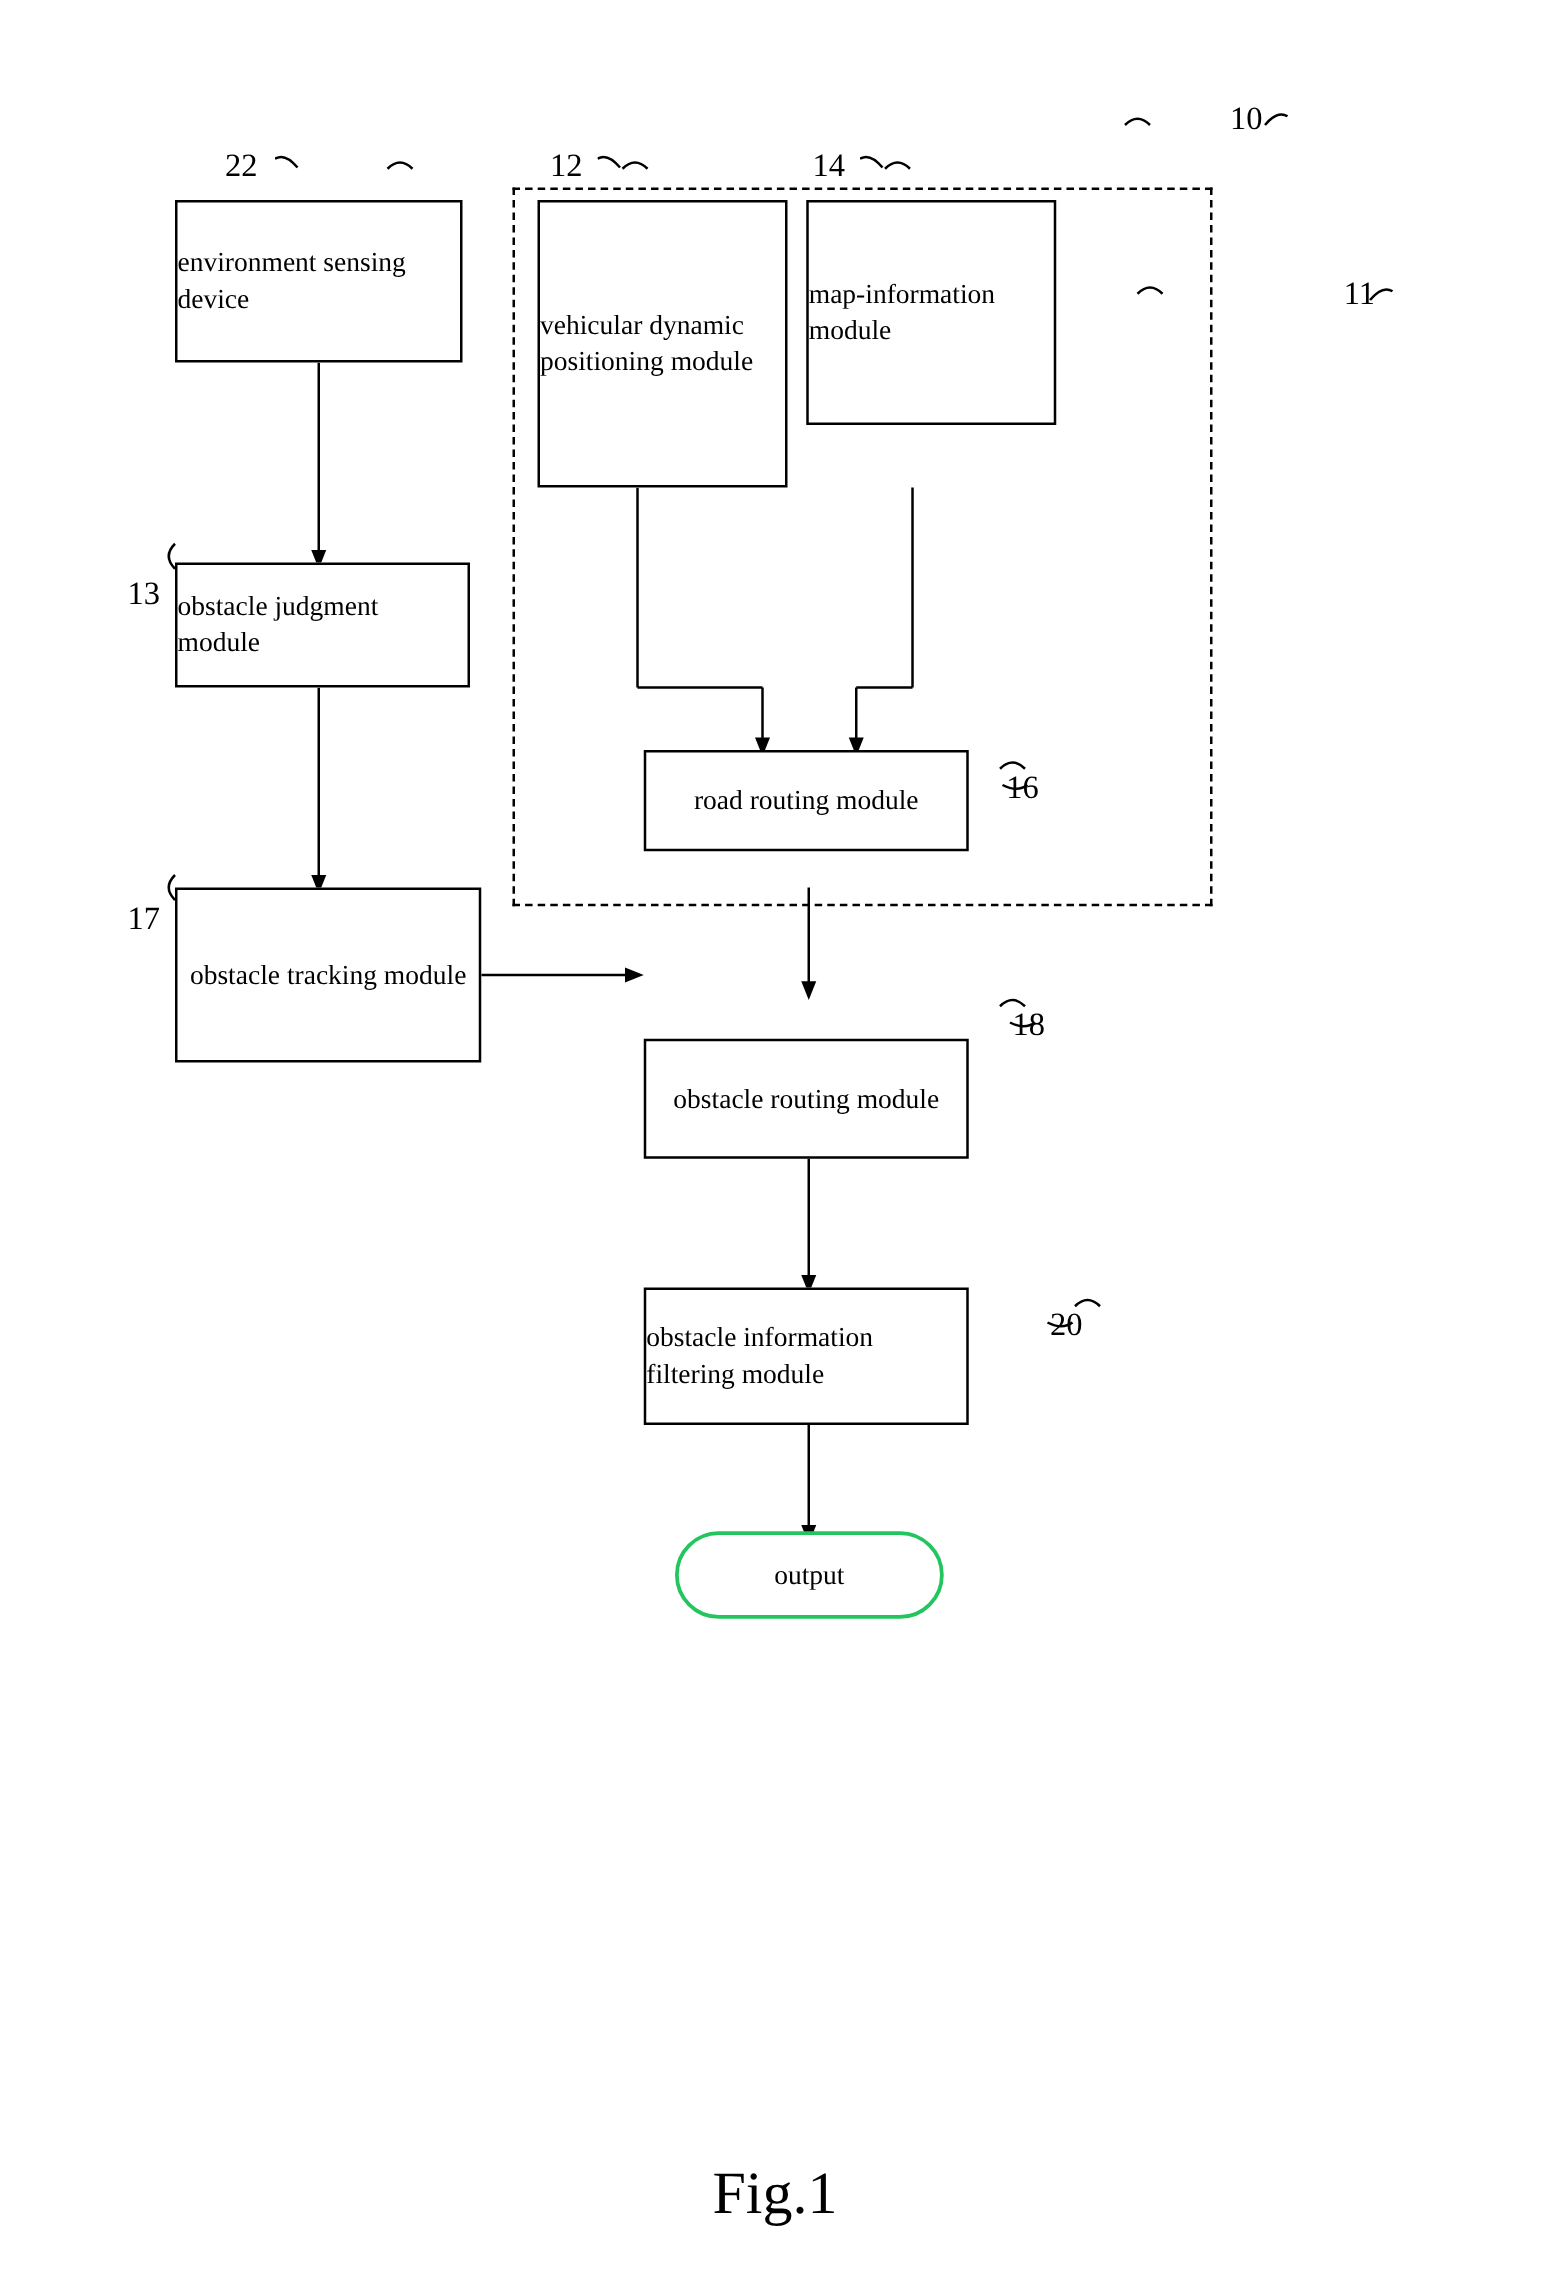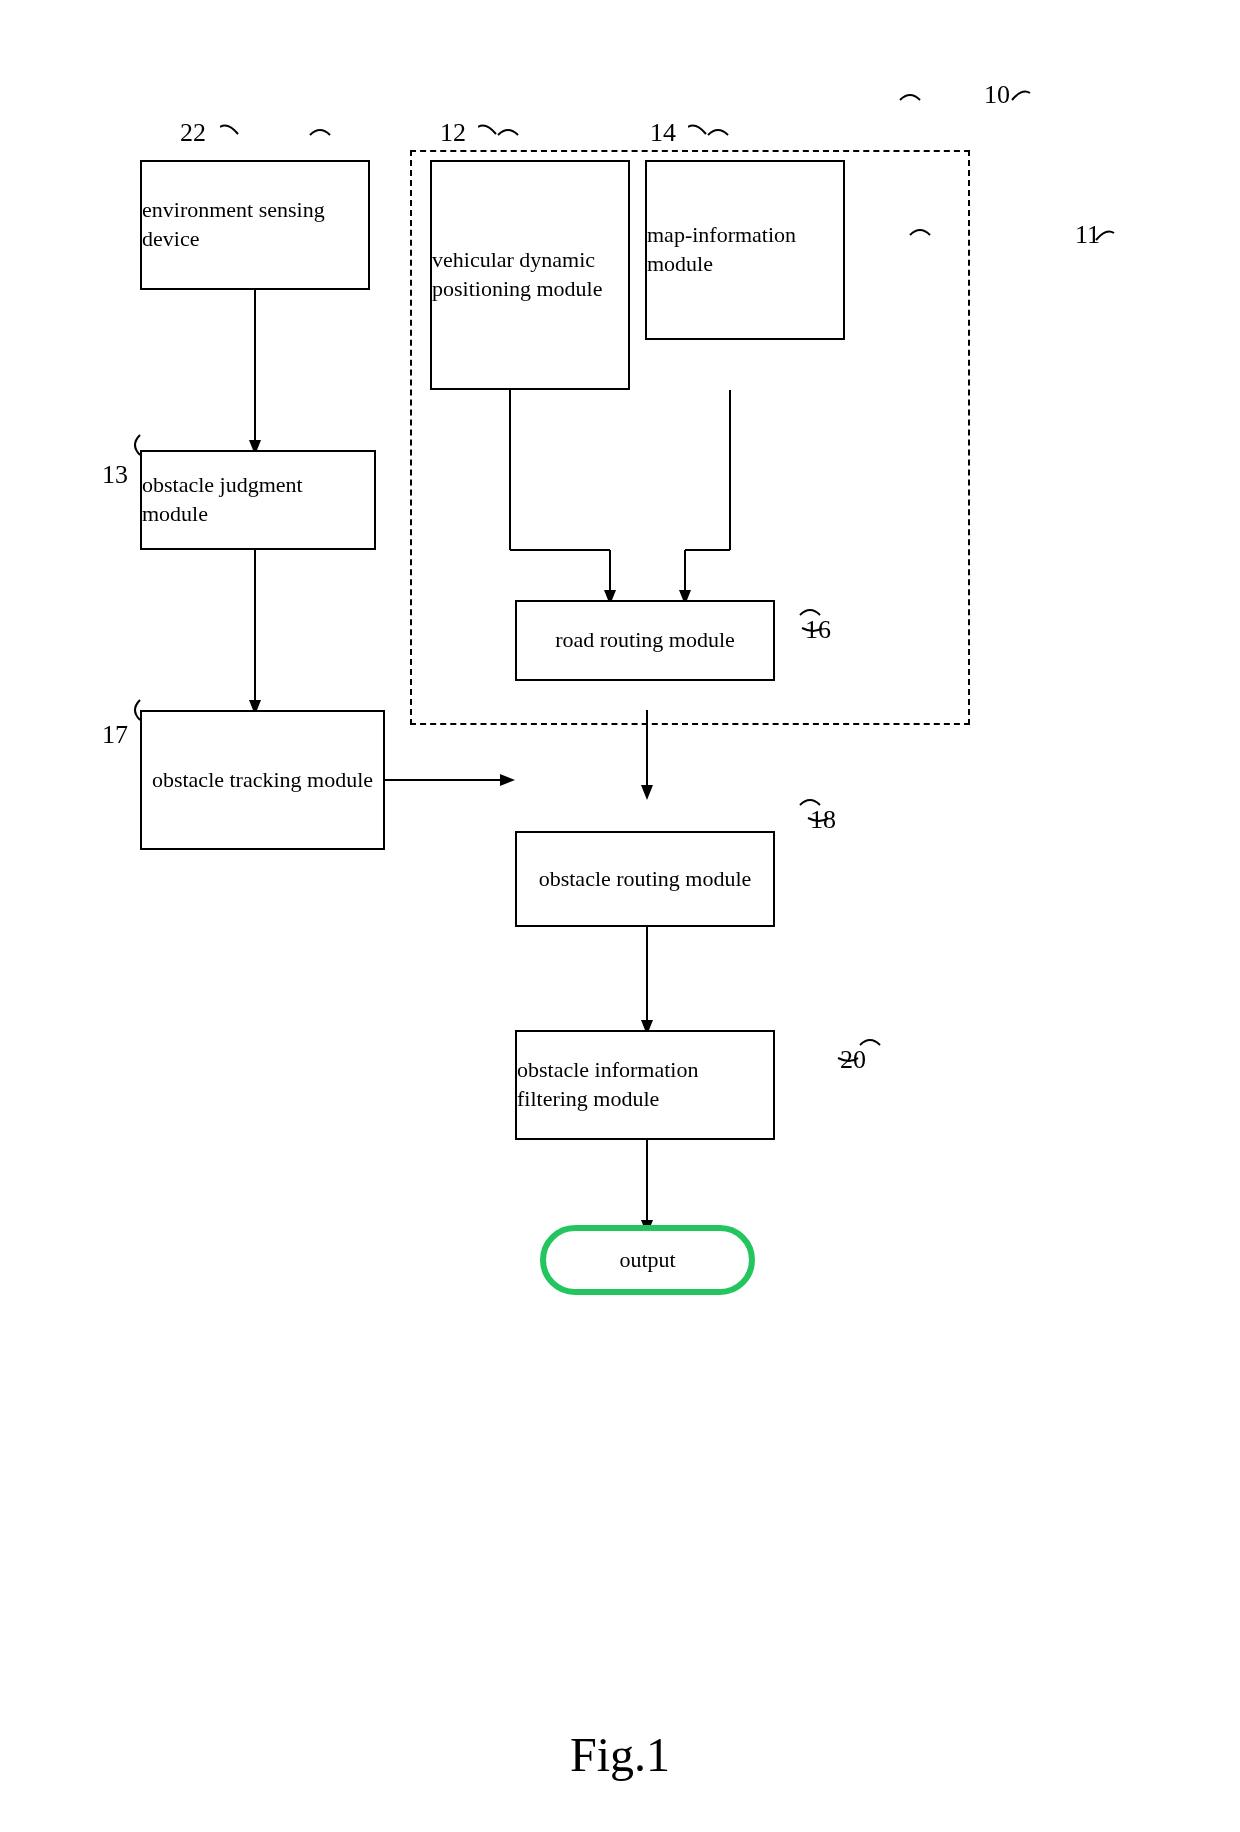--- a/index.html
+++ b/index.html
@@ -27,21 +27,21 @@
       display: flex;
       align-items: center;
       justify-content: center;
       text-align: left;
       font-size: 22px;
       line-height: 1.3;
     }
 
     .box-rounded {
       position: absolute;
-      border: 6px solid #22c55e;
+      border: 3px solid #22c55e;
       background: #fff;
       border-radius: 40px;
       display: flex;
       align-items: center;
       justify-content: center;
       text-align: center;
       font-size: 22px;
       line-height: 1.3;
     }
 

